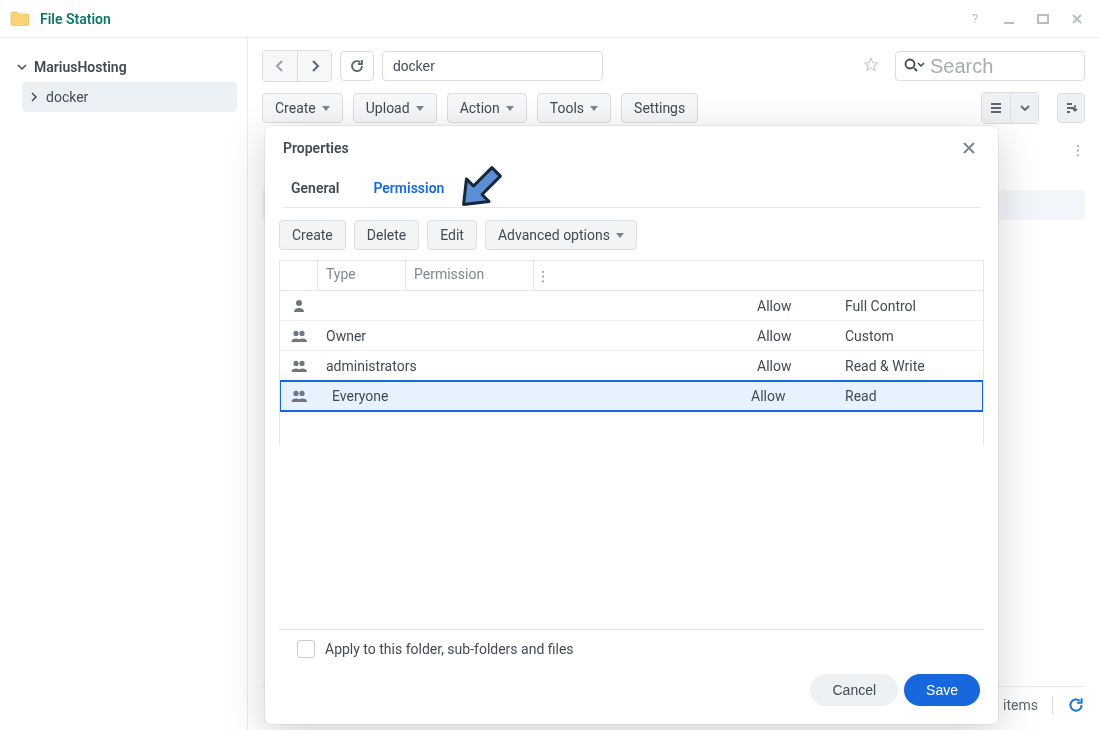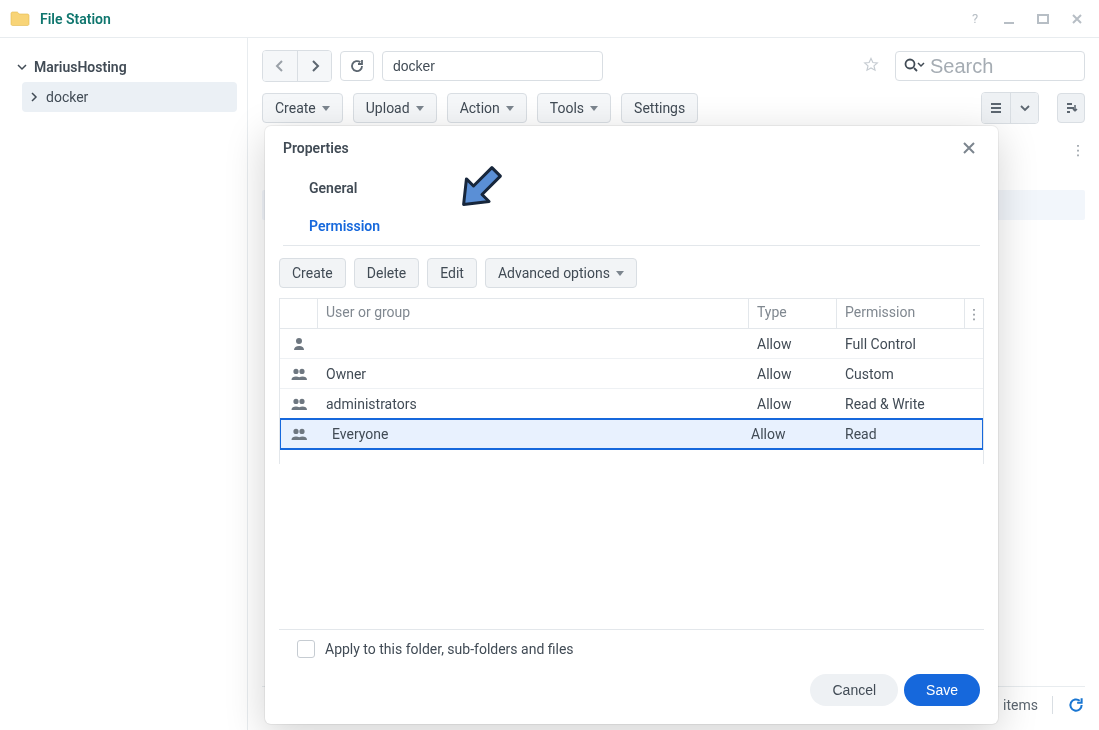--- a/index.html
+++ b/index.html
@@ -56,21 +56,21 @@
   
   .statusbar { position:absolute; left:14px; right:14px; bottom:8px; height:36px; border-top:1px solid #e8ecef; display:flex; align-items:center; justify-content:flex-end; gap:14px; color:#5c6670; }
   .statusbar .divider { width:1px; height:18px; background:#d9dee3; }
   .statusbar .refresh { color:#1976d2; cursor:pointer; }
 
   
   .modal { position:absolute; left:265px; top:126px; width:733px; height:598px; background:#fff; border-radius:6px; box-shadow:0 10px 40px rgba(0,0,0,0.18), 0 0 0 1px rgba(0,0,0,0.05); display:flex; flex-direction:column; }
   .modal-header { height:44px; display:flex; align-items:center; padding:0 18px; font-weight:600; color:#414b55; }
   .modal-header .spacer { flex:1; }
   .modal-close { color:#7c858e; cursor:pointer; font-size:18px; padding:4px;}
-  .modal-tabs { display:flex; padding:0 36px; position:relative;flex-direction:column;}
+  .modal-tabs { display:flex; padding:0 18px; position:relative;}
   .modal-tabs .tab { padding:10px 8px 12px; font-weight:600; color:#414b55; cursor:pointer; margin-right:18px;}
   .modal-tabs .tab.active { color:#1668dc; }
   .tab-underline { position:absolute; bottom:0; left:18px; right:18px; height:1px; background:#e3e7eb;}
   .tab.active::after { content:""; position:absolute; }
 
   .modal-toolbar { padding:12px 14px 10px; display:flex; gap:8px; align-items:flex-start;}
   .modal-toolbar .btn { background:#f2f4f6; }
 
   
   .big-arrow { position:absolute; left:454px; top:158px; width:56px; height:66px; z-index:1001; pointer-events:none;}
@@ -282,21 +282,20 @@
       </div>
     <div class="btn">
       <span>Advanced options</span>
       <span class="caret-down"></span>
     </div>
   </div>
 
   <div class="perm-table">
     <div class="pt-head">
       <div class="c1"></div>
-      <div class="c2">User or group</div>
       <div class="c3">Type</div>
       <div class="c4">Permission</div>
       <div class="c5">⋮</div>
     </div>
     <div id="perm-rows">
         <div class="pt-row">
           <div class="c1">
             <svg width="16" height="16" viewBox="0 0 16 16">
               <path d="M8 8a3 3 0 1 0 0-6 3 3 0 0 0 0 6zm-5 6c0-2.8 2.2-4 5-4s5 1.2 5 4" fill="#6e7780"></path>
             </svg>

